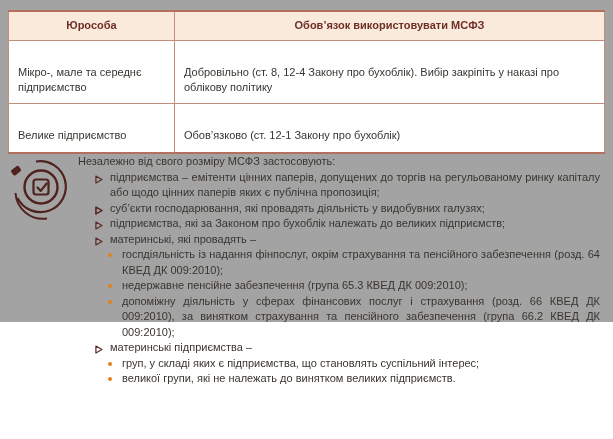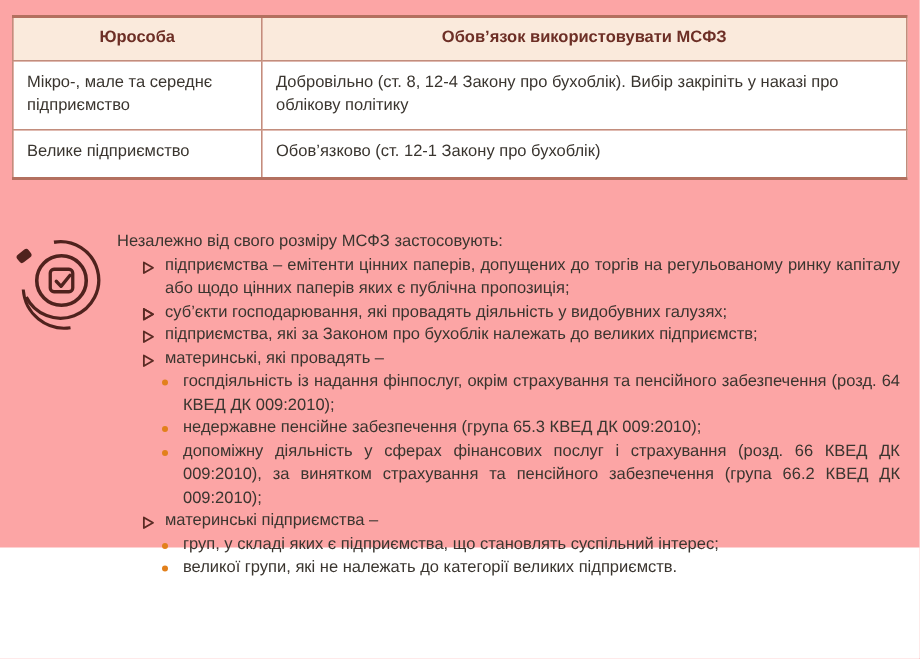--- a/index.html
+++ b/index.html
@@ -1,32 +1,32 @@
 <!DOCTYPE html>
 <html lang="uk"><head>
 <meta charset="utf-8">
 <style>
   html,body{margin:0;padding:0;background:#ffffff;}
   body{width:613px;height:439px;overflow:hidden;font-family:"Liberation Sans",sans-serif;}
-  .page{position:relative;width:613px;height:365px;background:#fca5a5;}
+  .page{position:relative;width:613px;height:322px;background:#a3a3a3;}
 
   
   .mcfz-table{
     position:absolute;left:8px;top:10px;width:597px;
     border-collapse:collapse;table-layout:fixed;
   }
   .mcfz-table th,.mcfz-table td{border:1px solid #c28d7d;}
   .mcfz-table{border-top:2px solid #b3705f;border-bottom:2px solid #b3705f;}
   .mcfz-table th{
     background:#faeadc;color:#6d2f26;font-weight:700;
     font-size:11px;line-height:13px;padding:7px 4px 8px;text-align:center;
   }
   .mcfz-table td{
     background:#ffffff;color:#3a352f;font-size:11px;line-height:14.5px;
-    padding:7px 9px 9px;vertical-align:top;text-align:left;
+    padding:24px 9px 9px;vertical-align:top;text-align:left;
   }
   .col-entity{width:166px;}
 
   
   .note{position:absolute;left:8px;top:154px;width:597px;color:#3a352f;}
   .note-icon{position:absolute;left:2px;top:4px;width:62px;height:64px;}
   .note-body{margin-left:70px;width:522px;font-size:11px;line-height:15.5px;text-align:justify;}
   .intro{margin:0;padding:0;}
 
   ul.lvl1,ul.lvl2{list-style:none;margin:0;padding:0;}
@@ -140,21 +140,21 @@
                 <path d="M0.9 1 L7 4.5 L0.9 8 Z" fill="none" stroke="#5a2b24" stroke-width="1.2" stroke-linejoin="round"></path>
               </svg></span>
           <span>материнські підприємства –</span>
           <ul class="lvl2">
             <li>
               <span class="dot-marker"></span>
               <span>груп, у складі яких є підприємства, що становлять суспільний інтерес;</span>
             </li>
             <li>
               <span class="dot-marker"></span>
-              <span>великої групи, які не належать до категорії великих підприємств.</span>
+              <span>великої групи, які не належать до винятком великих підприємств.</span>
             </li>
           </ul>
         </li>
 
       </ul>
     </div>
   </div>
 
 </div>
 

